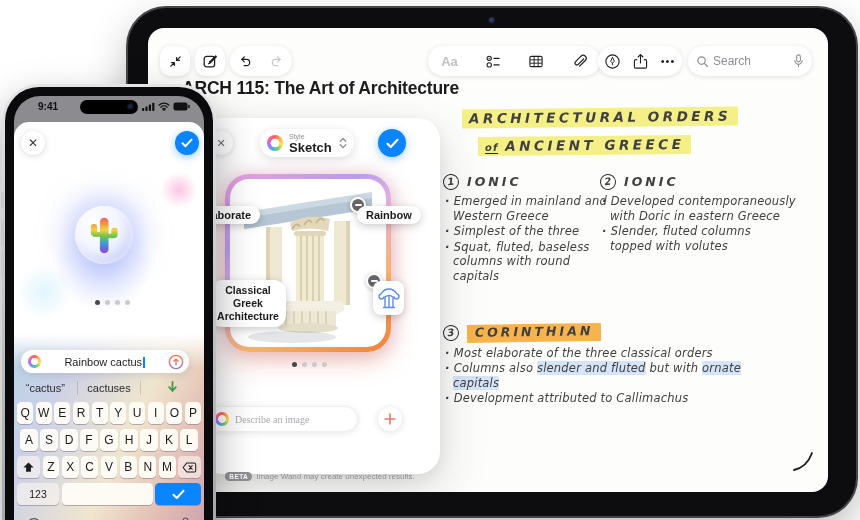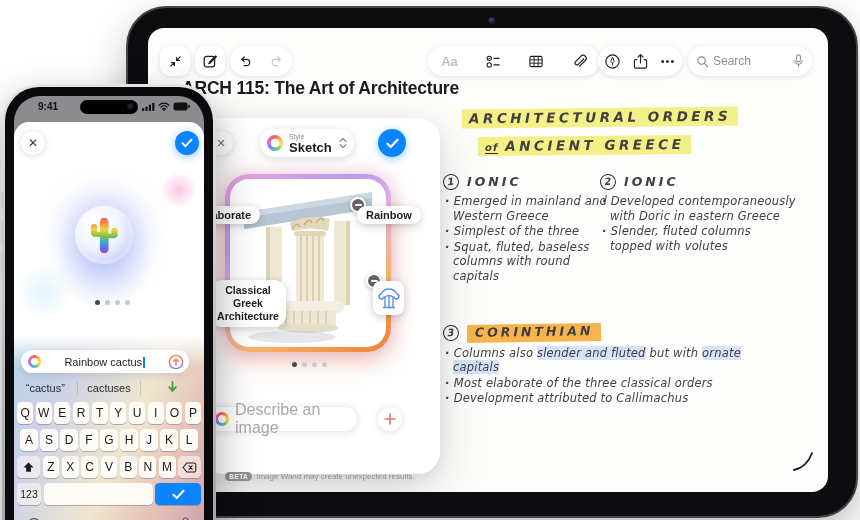--- a/index.html
+++ b/index.html
@@ -78,21 +78,21 @@
   .badge-fluted { left:150px; top:79px; }
   .badge-thumb { left:166px; top:155px; }
   .sketch-thumb { position:absolute; left:173px; top:163px; width:31px; height:34px; background:#fff; border-radius:8px; box-shadow:0 2px 9px rgba(0,0,0,.22); display:flex; align-items:center; justify-content:center; }
 
   .page-dots { position:absolute; display:flex; gap:5px; }
   .wand-dots { left:92px; top:244px; }
   .page-dots span { width:5px; height:5px; border-radius:50%; background:#c9c9ce; }
   .page-dots span.on { background:#48484a; }
 
   .wand-input { position:absolute; left:6px; top:288px; width:152px; height:26px; background:#fff; border-radius:13px; box-shadow:0 1px 7px rgba(0,0,0,.1); border:1px solid #f0f0f2; display:flex; align-items:center; gap:6px; padding:0 8px; }
-  .wand-input .ph { font-size:16px; color:#a9a9ae; }
+  .wand-input .ph { font-size:10px; color:#a9a9ae;font-family:Liberation Serif, serif; }
   .wand-plus { position:absolute; left:178px; top:289px; width:24px; height:24px; border-radius:50%; background:#fff; box-shadow:0 1px 7px rgba(0,0,0,.14); display:flex; align-items:center; justify-content:center; }
   .beta-row { position:absolute; left:0; top:330px; width:100%; display:flex; align-items:center; justify-content:center; gap:4px;margin-top:24px; }
   .beta-badge { background:#8e8e93; color:#fff; font-size:6.5px; font-weight:bold; border-radius:5px; padding:1px 4px; letter-spacing:.4px; }
   .beta-text { font-size:8px; color:#8e8e93; }
 
   
   .iphone { position:absolute; left:2px; top:84px; width:214px; height:470px;
     background:linear-gradient(180deg,#e3e4e6,#9fa1a5); border-radius:37px; padding:3px;
     box-shadow:0 18px 40px rgba(0,0,0,.35); }
   .iphone-inner { width:100%; height:100%; background:#0a0a0c; border-radius:34px; padding:9px; }
@@ -129,21 +129,21 @@
   .suggest-bar { position:absolute; left:0; top:44px; width:100%; height:20px; display:flex; align-items:center; }
   .suggest { flex:1; text-align:center; font-size:11px; color:#2c2c30; border-right:1px solid rgba(60,60,67,.18); height:14px; line-height:14px; }
   .suggest:last-child { border-right:none; }
 
   .kb-rows { position:absolute; left:3px; top:68px; width:calc(100% - 6px); }
   .krow { display:flex; gap:2.5px; margin-bottom:5px; justify-content:center; }
   .krow .inner-keys { display:flex; gap:2.5px; flex:1; justify-content:center; }
   .key { flex:1; height:22px; background:rgba(255,253,248,.93); border-radius:4.5px; box-shadow:0 1px 0 rgba(110,95,120,.45); display:flex; align-items:center; justify-content:center; font-size:12px; color:#1c1c1e; max-width:18px; }
   .krow1 .key, .krow2 .key { max-width:17.5px; }
   .key-special { flex:none; width:23px; max-width:none; background:rgba(252,246,242,.62); }
-  .key-123 { flex:none; width:24px; max-width:none; background:rgba(252,246,242,.62); font-size:10.5px; }
+  .key-123 { flex:none; width:42px; max-width:none; background:rgba(252,246,242,.62); font-size:10.5px; }
   .key-space { flex:1; max-width:none; }
   .key-return { flex:none; width:46px; max-width:none; background:#0a84ff; }
   .kb-foot { position:absolute; left:0; bottom:8px; width:100%; display:flex; justify-content:space-between; padding:0 12px; }
 
   [data-interactable="true"] { cursor:pointer; }
 </style>
 </head>
 <body>
 
 <div class="stage" data-interactable="false">
@@ -261,22 +261,22 @@
             <div class="hw-bullet" data-interactable="false"><span class="bdot">· </span><span>Developed contemporaneously with Doric in eastern Greece</span></div>
             <div class="hw-bullet" data-interactable="false"><span class="bdot">· </span><span>Slender, fluted columns topped with volutes</span></div>
           </div>
       </div>
       <div class="hw hw-sec sec-cor" data-interactable="false">
         <div class="sec-head">
             <span class="circnum" data-interactable="false">3</span>
             <span class="hl-orange" data-interactable="false">CORINTHIAN</span>
           </div>
         <div>
+            <div class="hw-bullet" data-interactable="false"><span class="bdot">· </span><span>Most elaborate of the three classical orders</span></div>
             <div class="hw-bullet" data-interactable="false"><span class="bdot">· </span><span>Columns also </span><span class="hl-blue">slender and fluted</span><span> but with </span><span class="hl-blue">ornate capitals</span></div>
-            <div class="hw-bullet" data-interactable="false"><span class="bdot">· </span><span>Most elaborate of the three classical orders</span></div>
             <div class="hw-bullet" data-interactable="false"><span class="bdot">· </span><span>Development attributed to Callimachus</span></div>
           </div>
       </div>
 
       <svg class="curl" data-interactable="true" width="22" height="22" viewBox="0 0 22 22">
           <path d="M2 20 Q15 17 20 3" stroke="#1c1c1e" stroke-width="1.8" fill="none" stroke-linecap="round"></path>
         </svg>
 
       <div class="wand-sheet" data-interactable="false">
         <div class="wand-close" data-interactable="true">✕</div>

